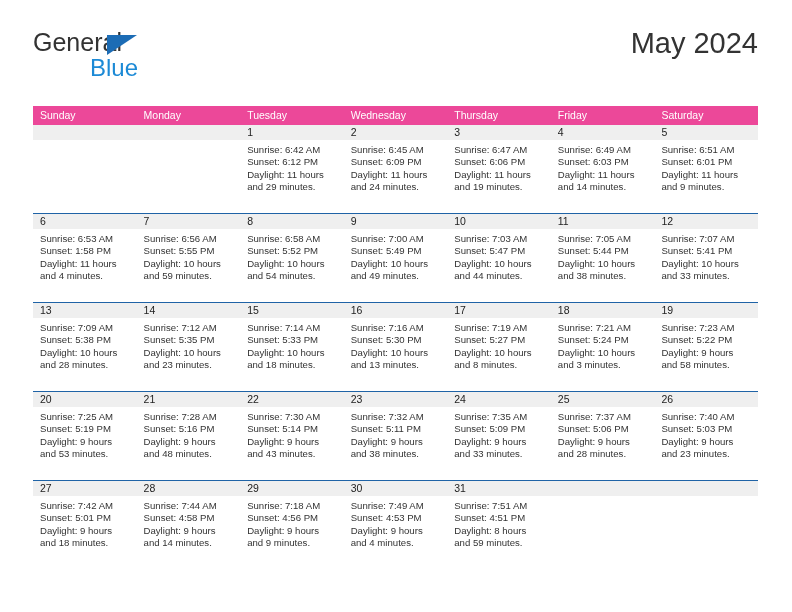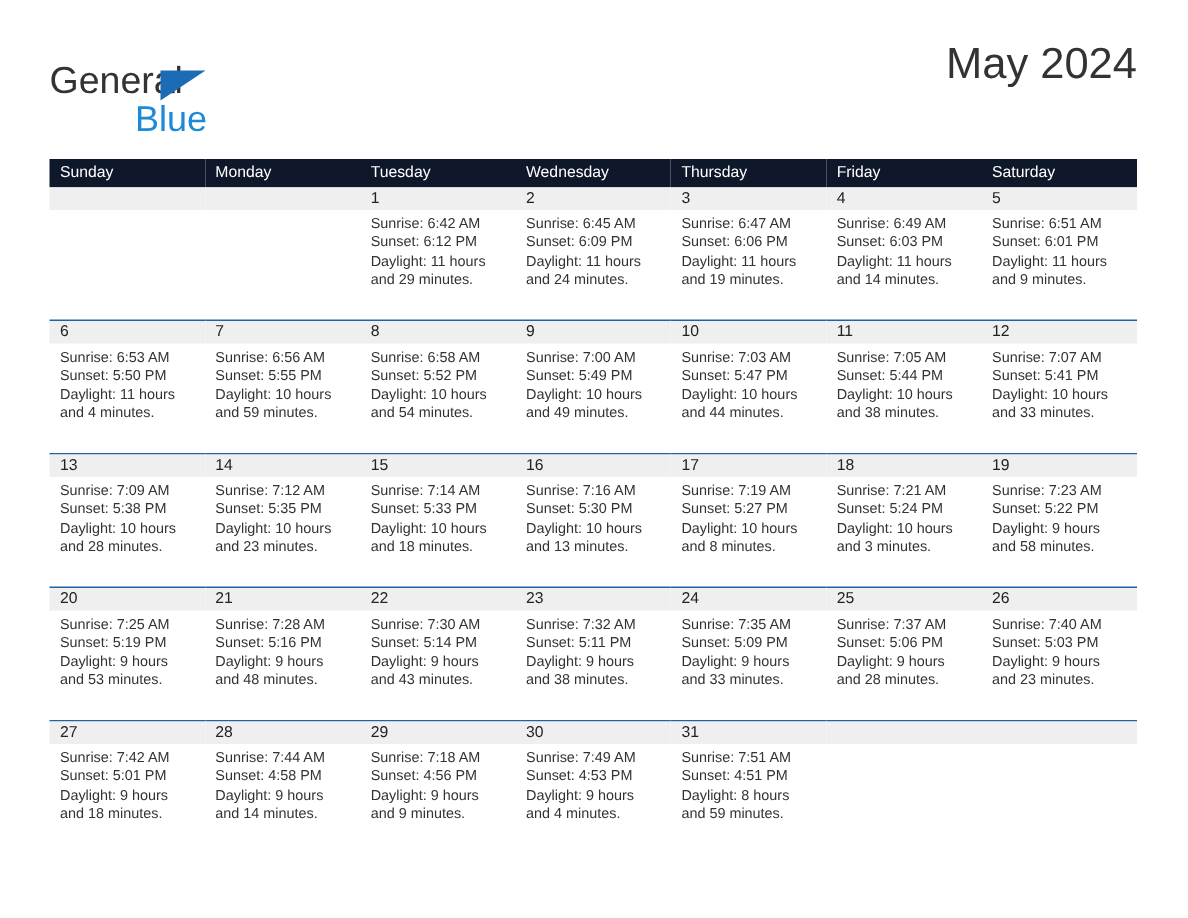--- a/index.html
+++ b/index.html
@@ -24,21 +24,21 @@
   .header {
     position: absolute;
     left: 33px;
     top: 28px;
     right: 34px;
     height: 70px;
   }
   .logo {
     position: absolute;
     left: 0;
-    top: 12px;
+    top: 0;
     width: 220px;
     height: 62px;
   }
   .logo-general {
     position: absolute;
     left: 0;
     top: 0;
     font-size: 25px;
     letter-spacing: 0px;
     color: #333333;
@@ -87,21 +87,21 @@
   
   .calendar {
     position: absolute;
     left: 33px;
     top: 106px;
     width: 725px;
     border-collapse: collapse;
     table-layout: fixed;
   }
   .calendar th {
-    background: #0f172a;
+    background: #ec4899;
     color: #ffffff;
     font-size: 10.5px;
     font-weight: normal;
     text-align: left;
     padding: 4px 0 4px 7px;
     height: 10px;
     line-height: 11px;
     border: none;
   }
   .calendar td {
@@ -233,21 +233,21 @@
               </div>
             </div>
           </td>
         </tr>
         <tr class="week-2">
           <td>
             <div class="daycell">
               <div class="daynum-band">6</div>
               <div class="dayinfo">
                 <div>Sunrise: 6:53 AM</div>
-                <div>Sunset: 5:50 PM</div>
+                <div>Sunset: 1:58 PM</div>
                 <div>Daylight: 11 hours</div>
                 <div>and 4 minutes.</div>
               </div>
             </div>
           </td>
           <td>
             <div class="daycell">
               <div class="daynum-band">7</div>
               <div class="dayinfo">
                 <div>Sunrise: 6:56 AM</div>

